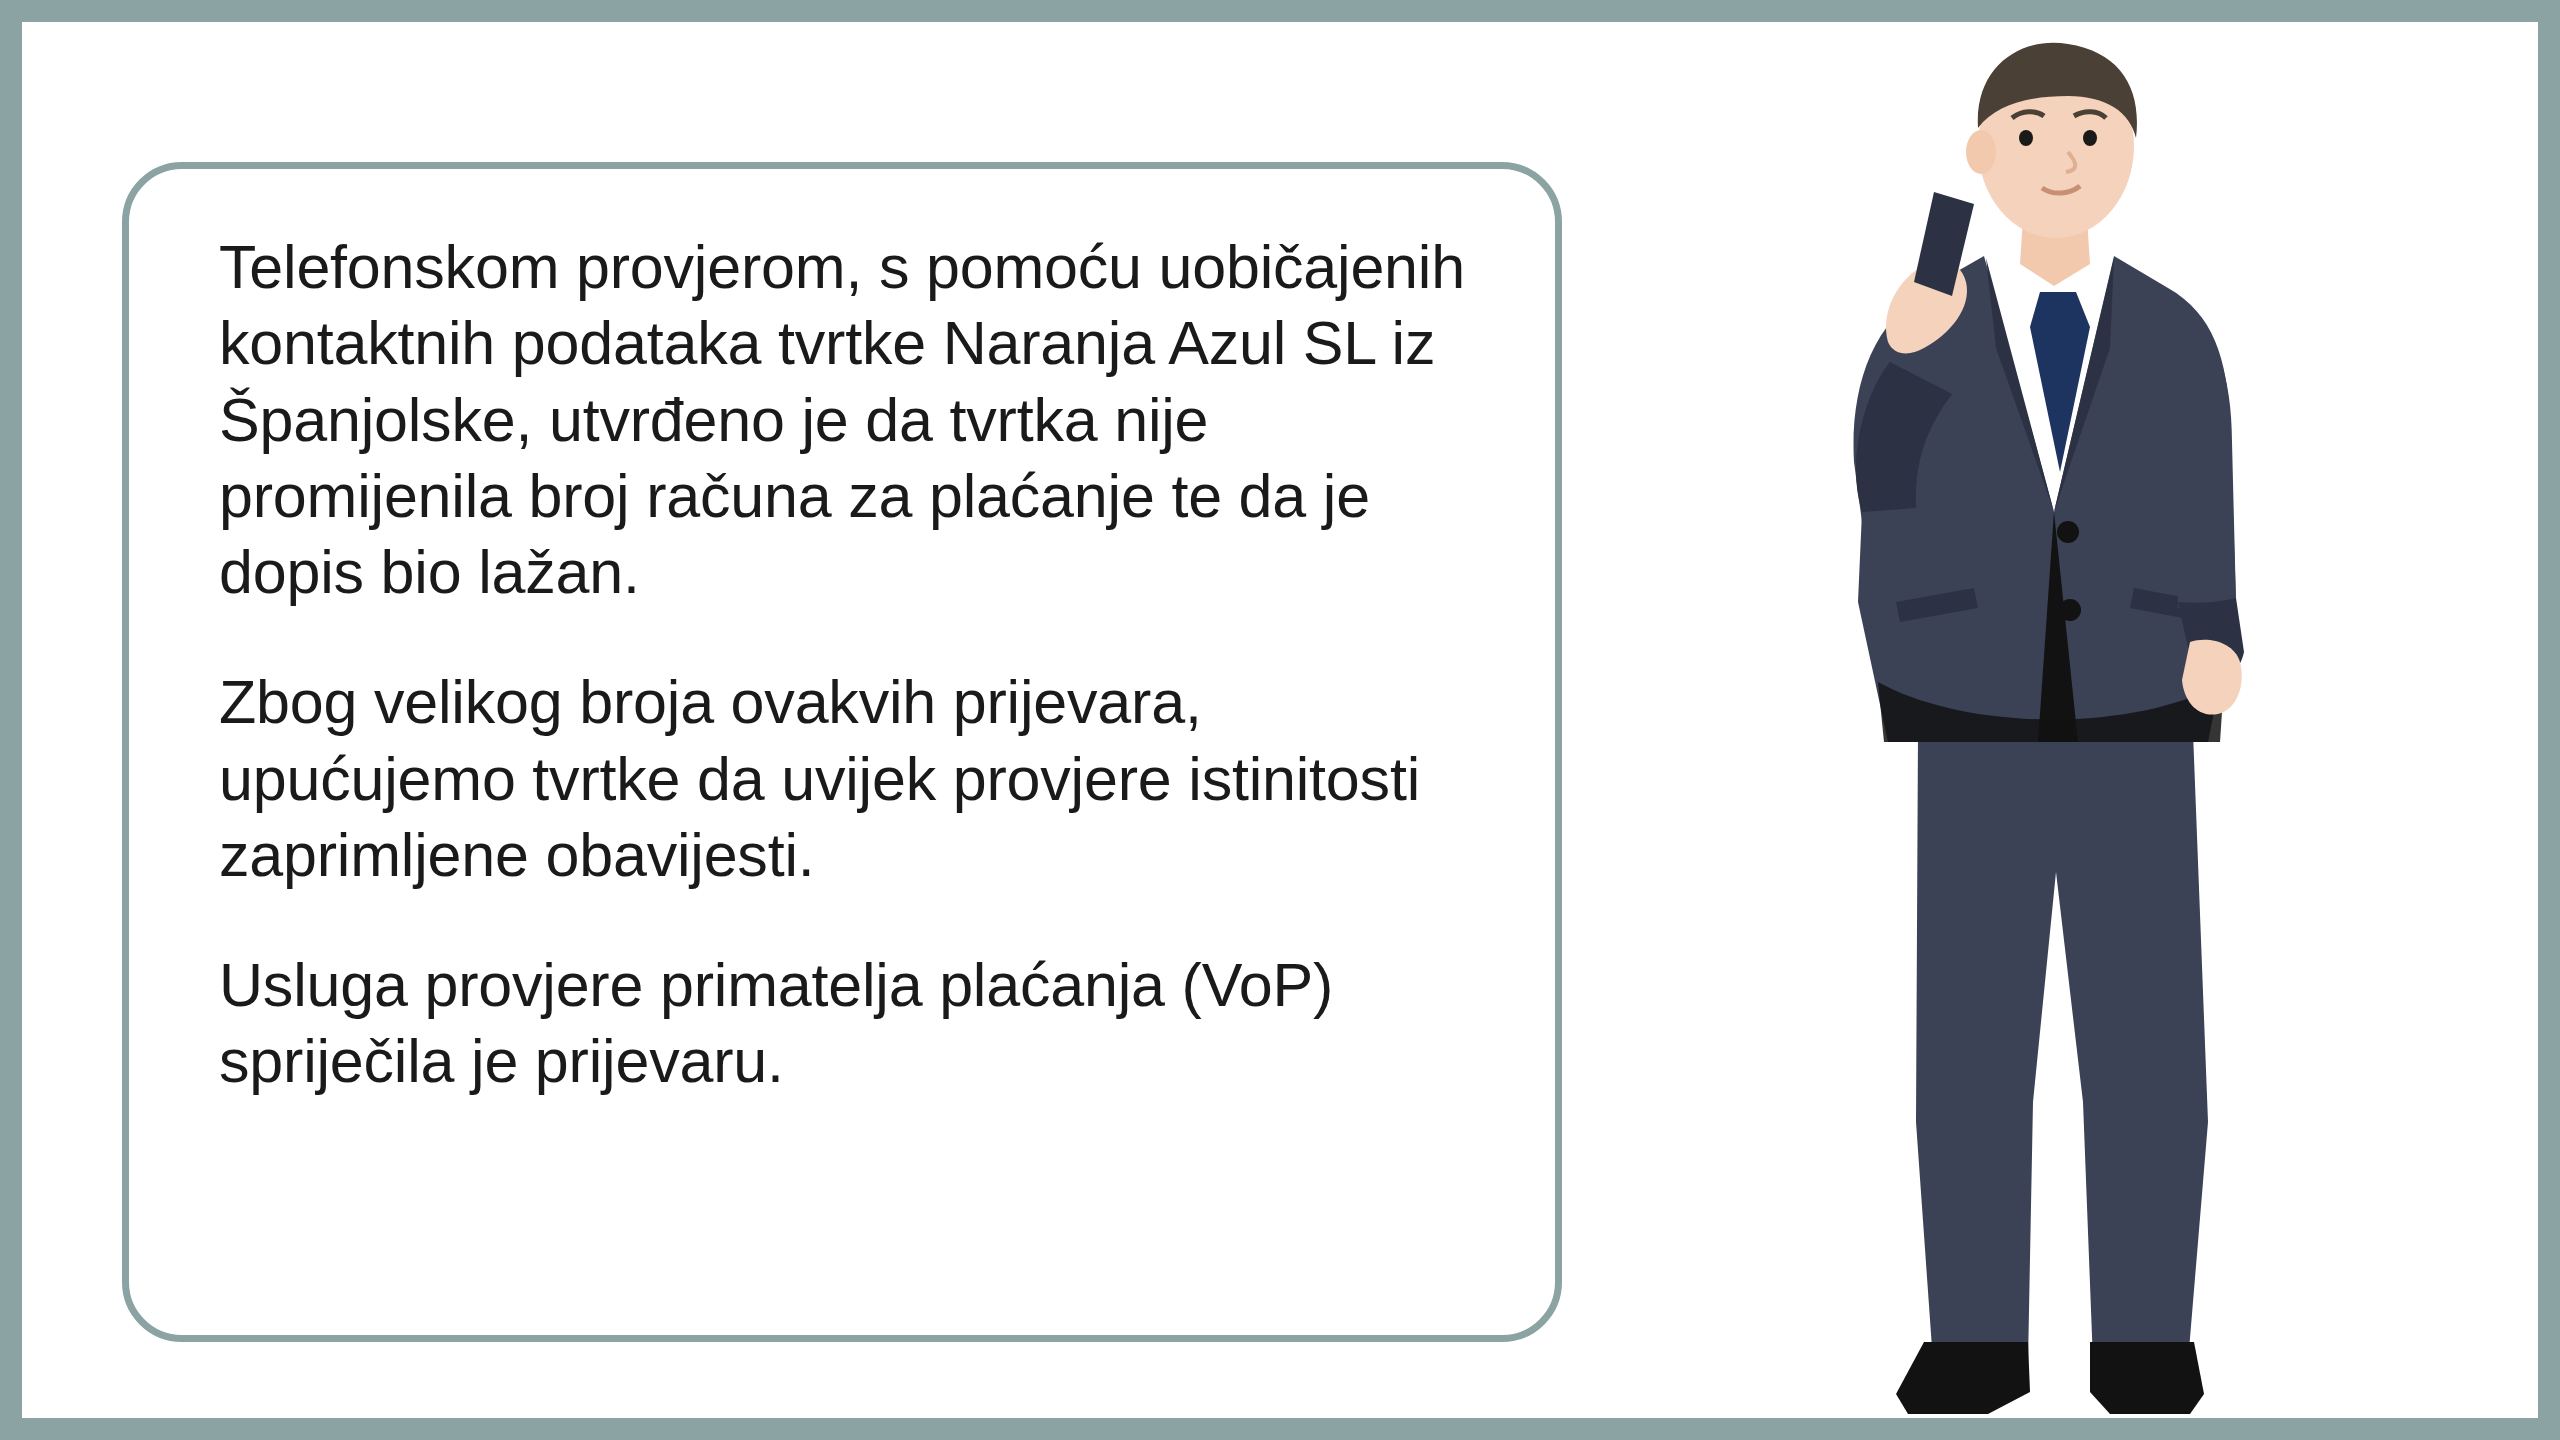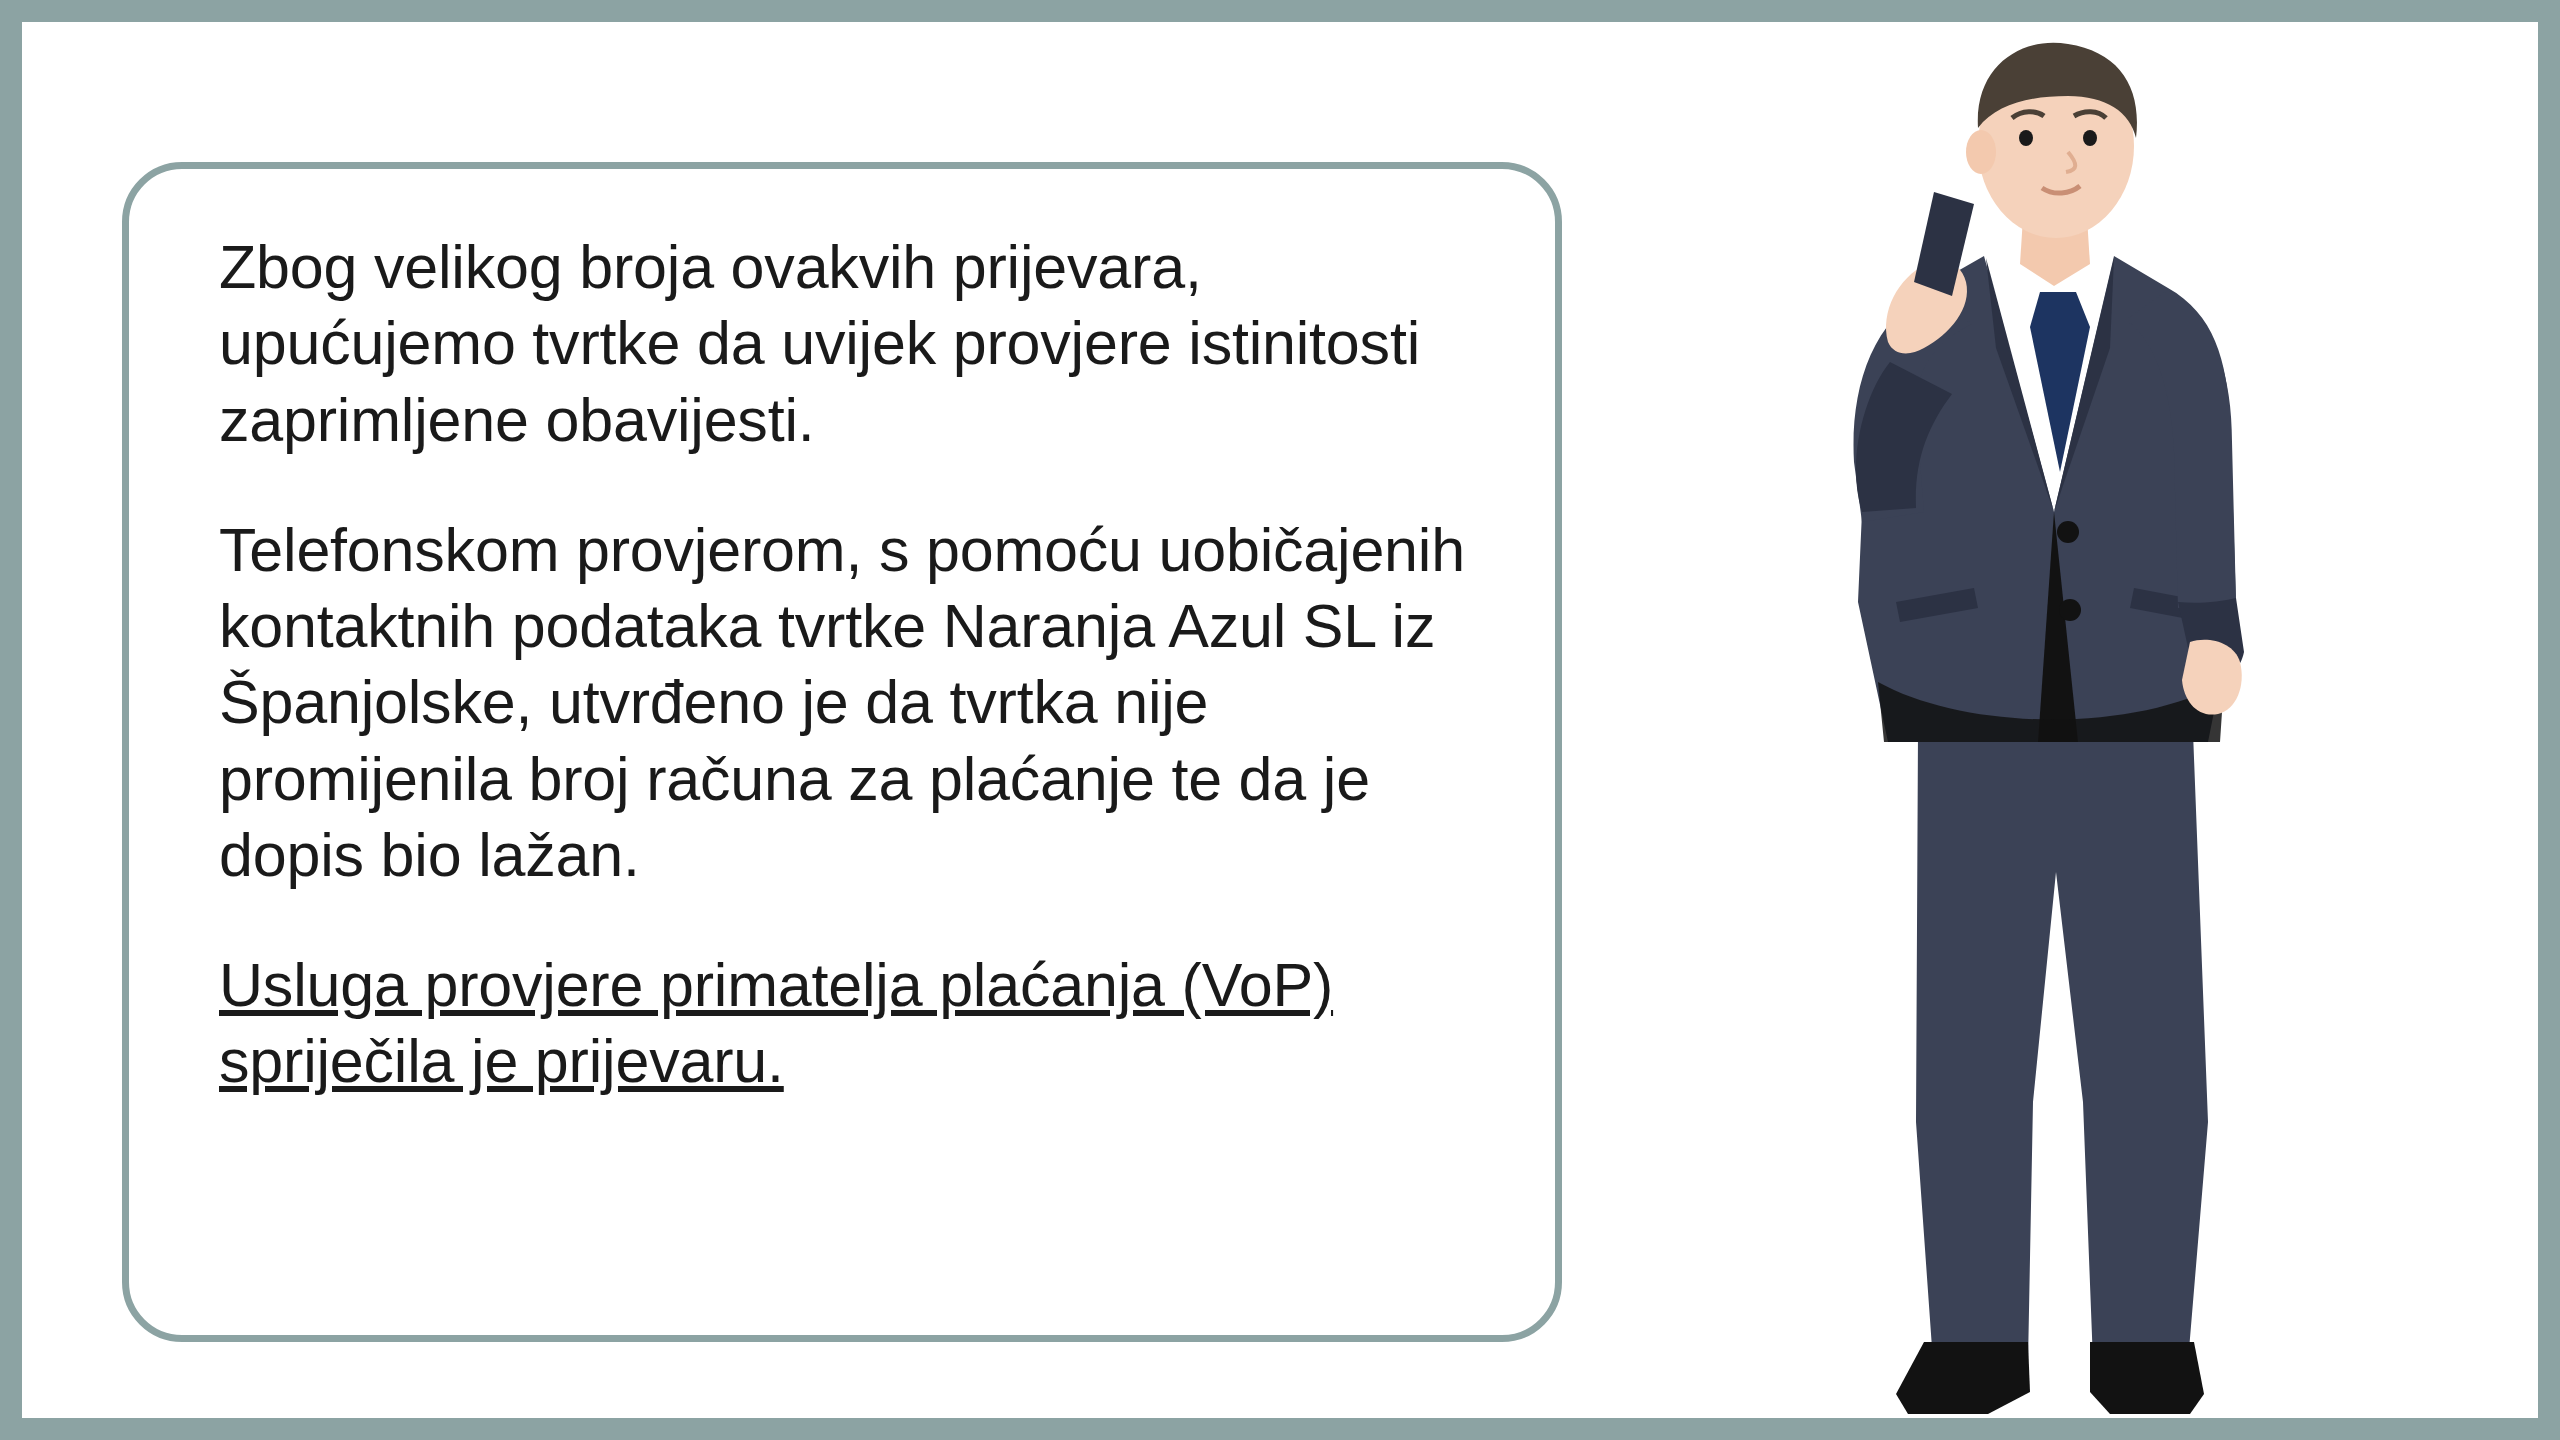--- a/index.html
+++ b/index.html
@@ -45,21 +45,20 @@
   .para {
     font-family: "Liberation Sans", sans-serif;
     font-size: 61px;
     line-height: 1.25;
     color: #1a1a1a;
     margin: 0 0 54px 0;
     letter-spacing: -0.2px;
   }
   .para:last-child {
     margin-bottom: 8px;
-    text-decoration: underline;
   }
   
   .illustration {
     position: absolute;
     right: 180px;
     top: 20px;
     width: 620px;
     height: 1400px;
   }
   .illustration svg {
@@ -69,22 +68,22 @@
   }
 </style>
 </head>
 <body>
 
 <div class="slide">
   <div class="slide-inner">
 
     <div class="callout">
       <div class="callout-body">
+        <p class="para">Telefonskom provjerom, s pomoću uobičajenih kontaktnih podataka tvrtke Naranja Azul SL iz Španjolske, utvrđeno je da tvrtka nije promijenila broj računa za plaćanje te da je dopis bio lažan.</p>
         <p class="para">Zbog velikog broja ovakvih prijevara, upućujemo tvrtke da uvijek provjere istinitosti zaprimljene obavijesti.</p>
-        <p class="para">Telefonskom provjerom, s pomoću uobičajenih kontaktnih podataka tvrtke Naranja Azul SL iz Španjolske, utvrđeno je da tvrtka nije promijenila broj računa za plaćanje te da je dopis bio lažan.</p>
         <p class="para">Usluga provjere primatelja plaćanja (VoP) spriječila je prijevaru.</p>
       </div>
     </div>
 
     <div class="illustration">
       <svg viewBox="0 0 620 1400" xmlns="http://www.w3.org/2000/svg" aria-hidden="true">
 
         <path d="M180 690 L455 690 L470 1080 L450 1320 L355 1320 L345 1060 L318 830 L295 1060 L290 1320 L195 1320 L178 1080 Z" fill="#3b4256"></path>
 
         <path d="M186 1300 L290 1300 L292 1350 L250 1372 L170 1372 L158 1352 Z" fill="#121212"></path>

